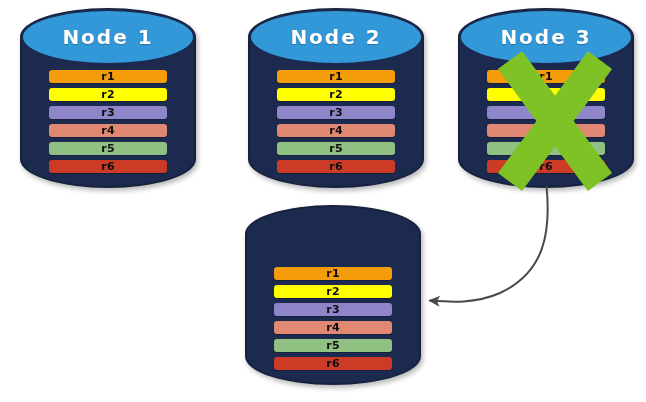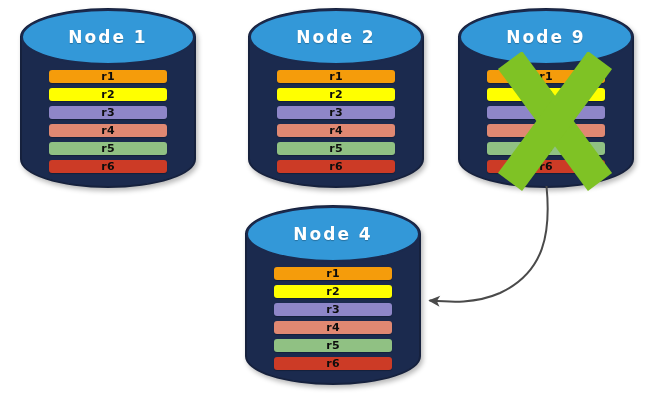--- a/index.html
+++ b/index.html
@@ -51,21 +51,21 @@
     border: 2px solid #1b2a4e;
     border-radius: 50%;
     box-sizing: border-box;
     display: flex;
     align-items: center;
     justify-content: center;
   }
 
   .node-title {
     color: #ffffff;
-    font-size: 17px;
+    font-size: 20px;
     font-weight: bold;
     letter-spacing: 2px;
     white-space: nowrap;
     text-shadow: 0 1px 1px rgba(0,0,0,0.25);
   }
 
   .rows {
     position: absolute;
     left: 0;
     top: 0;
@@ -167,21 +167,21 @@
       </div>
       <div class="row" style="left: 29px; width: 118px; top: 152px; background: rgb(204, 59, 38);">
         <span class="row-label">r6</span>
       </div>
     </div>
   </div>
 
   <div class="node" id="node-3" style="left:458px; top:8px; width:176px; height:180px;">
     <div class="node-body" style="background: rgb(27, 42, 78);"></div>
     <div class="node-top" style="background: rgb(51, 152, 216);">
-      <span class="node-title">Node  9</span>
+      <span class="node-title">Node  3</span>
     </div>
     <div class="rows">
       <div class="row" style="left: 29px; width: 118px; top: 62px; background: rgb(245, 156, 11);">
         <span class="row-label">r1</span>
       </div>
       <div class="row" style="left: 29px; width: 118px; top: 80px; background: rgb(255, 255, 0);">
         <span class="row-label">r2</span>
       </div>
       <div class="row" style="left: 29px; width: 118px; top: 98px; background: rgb(142, 134, 200);">
         <span class="row-label">r3</span>
@@ -200,23 +200,20 @@
     <svg class="fail-x" id="fail-x-node-3" width="120" height="140" style="left:38px; top:44px;" viewBox="0 0 120 140">
       <g id="fail-x-strokes" stroke-linecap="butt" stroke-linejoin="miter">
         <line x1="14" y1="8" x2="104" y2="130" stroke="#7fc225" stroke-width="30"></line>
         <line x1="104" y1="8" x2="14" y2="130" stroke="#7fc225" stroke-width="30"></line>
       </g>
     </svg>
   </div>
 
   <div class="node" id="node-4" style="left:245px; top:205px; width:176px; height:180px;">
     <div class="node-body" style="background: rgb(27, 42, 78);"></div>
-    <div class="node-top" style="background: rgb(51, 152, 216);">
-      <span class="node-title">Node  4</span>
-    </div>
     <div class="rows">
       <div class="row" style="left: 29px; width: 118px; top: 62px; background: rgb(245, 156, 11);">
         <span class="row-label">r1</span>
       </div>
       <div class="row" style="left: 29px; width: 118px; top: 80px; background: rgb(255, 255, 0);">
         <span class="row-label">r2</span>
       </div>
       <div class="row" style="left: 29px; width: 118px; top: 98px; background: rgb(142, 134, 200);">
         <span class="row-label">r3</span>
       </div>

